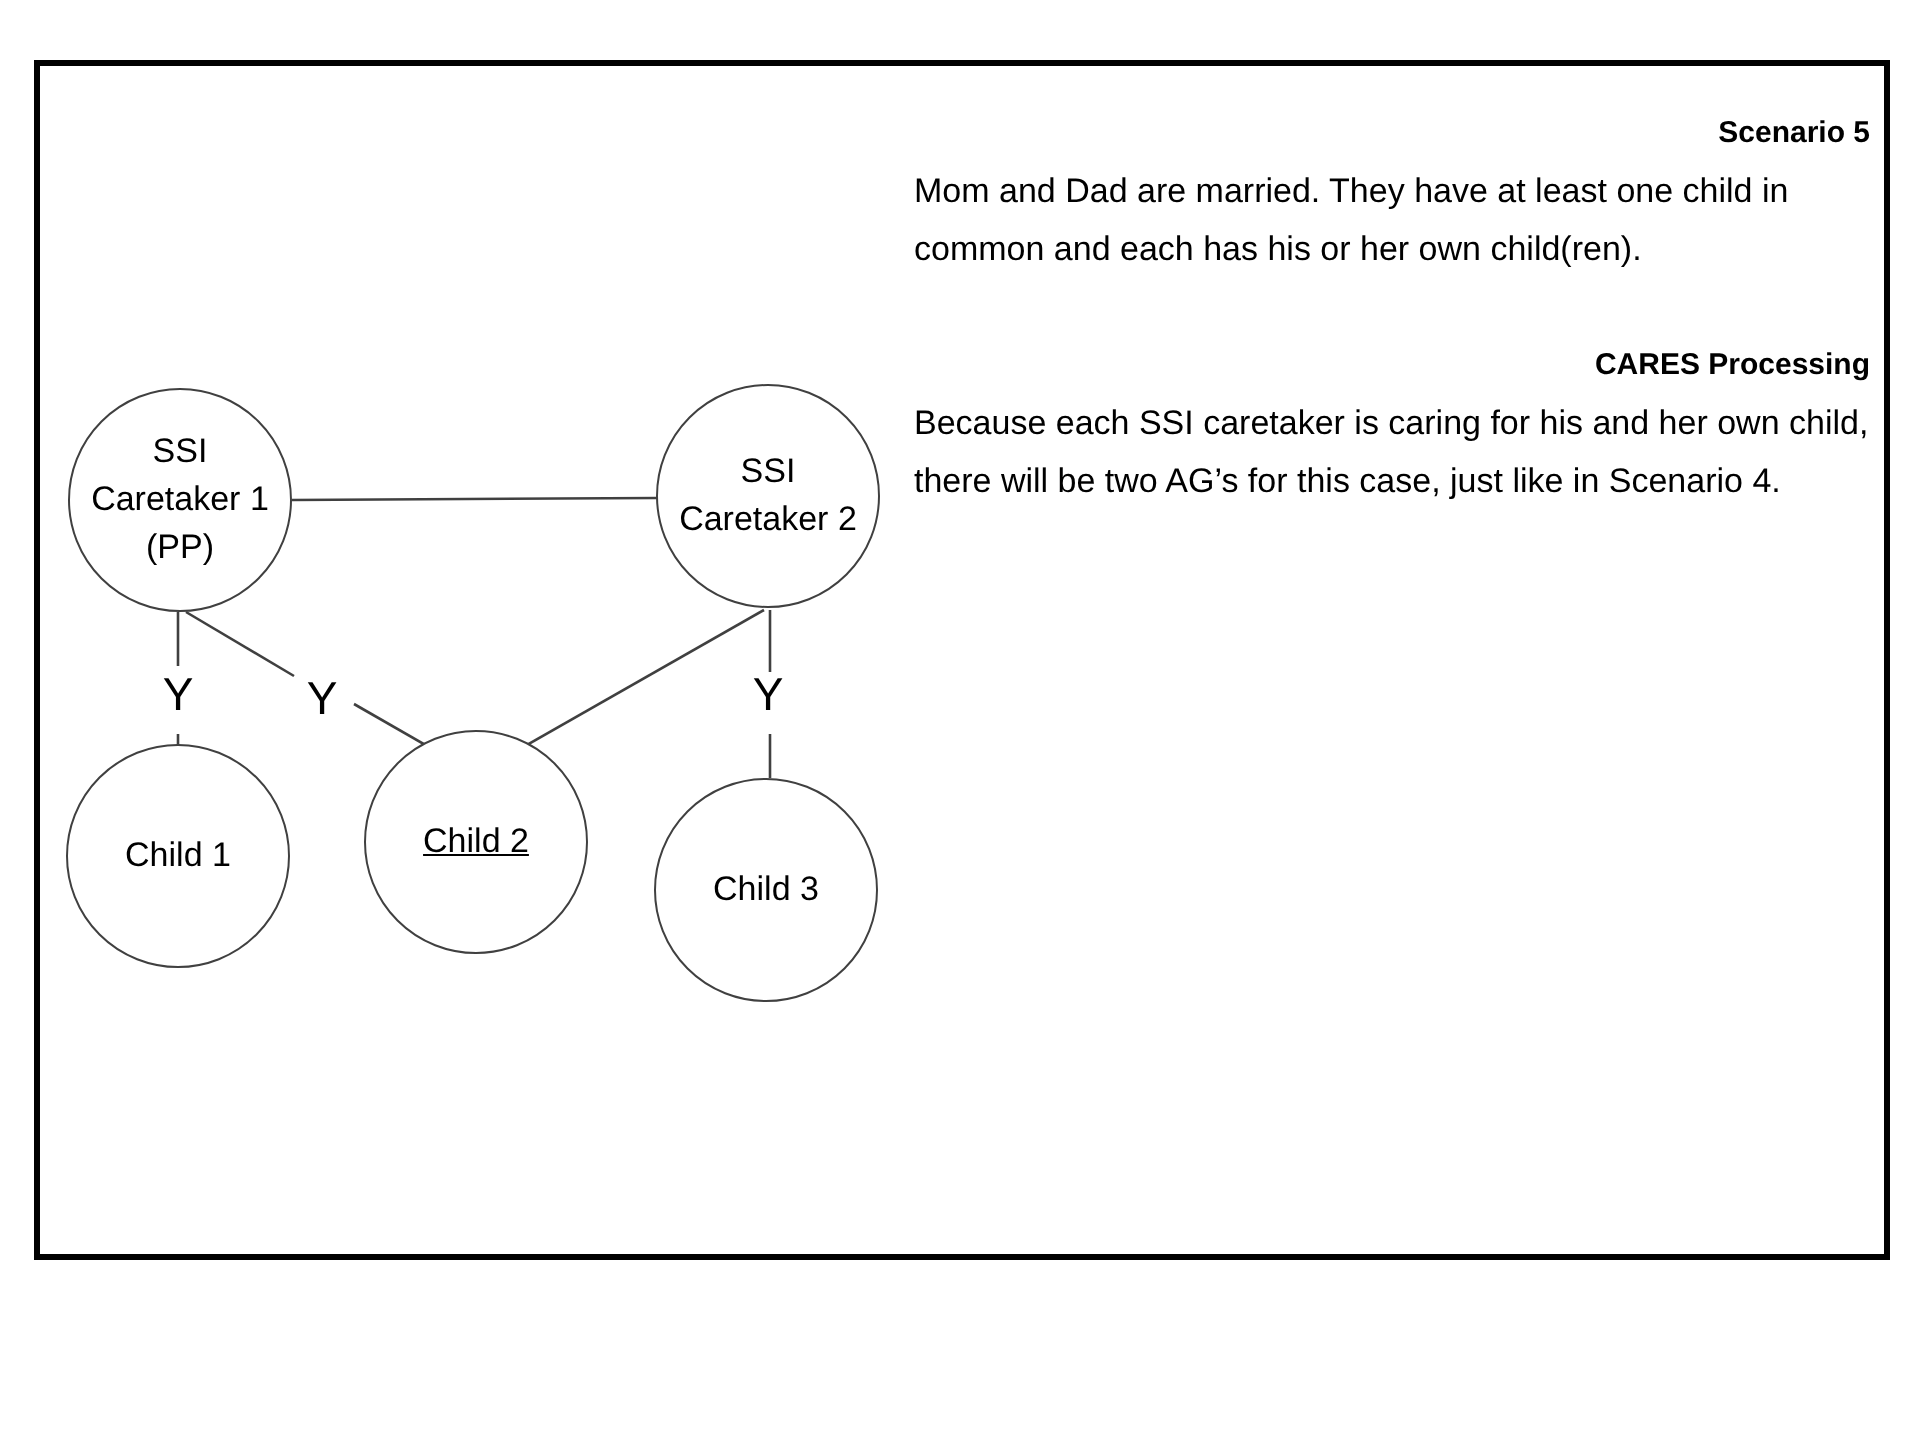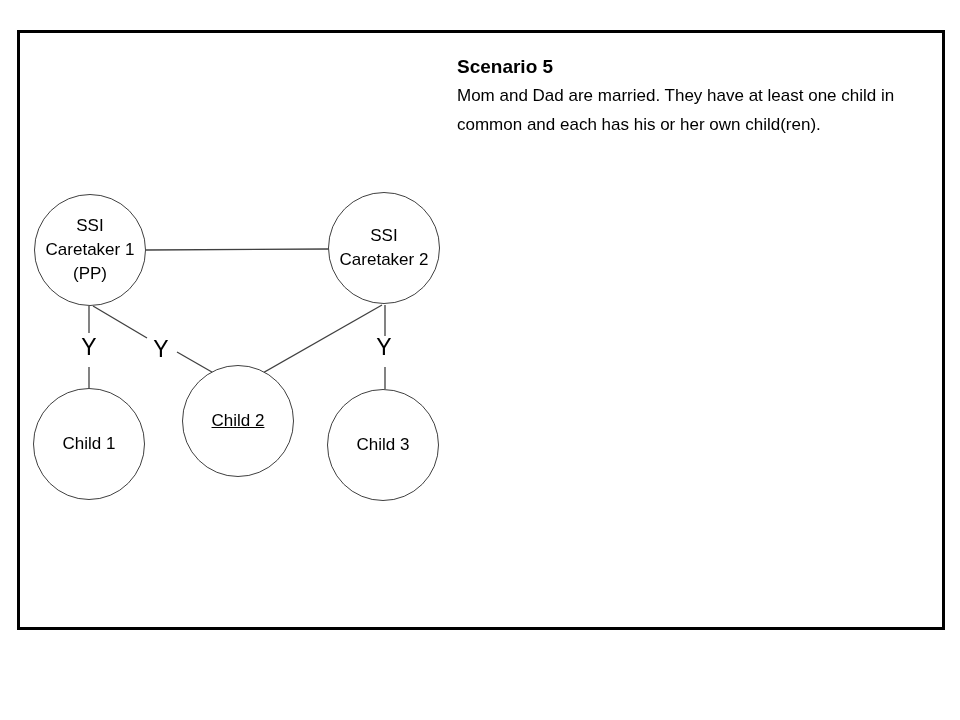--- a/index.html
+++ b/index.html
@@ -47,21 +47,21 @@
     display: flex;
     align-items: center;
     justify-content: center;
     text-align: center;
     font-size: 17px;
     line-height: 24px;
     white-space: pre-line;
   }
   .node-c1 { left: 34px;  top: 194px; }
   .node-c2 { left: 328px; top: 192px; }
-  .node-ch1 { left: 33px;  top: 388px; }
+  .node-ch1 { left: 33px;  top: 372px; }
   .node-ch2 { left: 182px; top: 365px; text-decoration: underline; }
   .node-ch3 { left: 327px; top: 389px; text-align: right; }
   .edge-label {
     position: absolute;
     font-size: 23px;
     line-height: 24px;
     font-weight: 400;
     transform: translateX(-50%);
   }
   .y1 { left: 89px;  top: 335px; }
@@ -72,23 +72,24 @@
     left: 457px;
     top: 52px;
     width: 478px;
     font-size: 21px;
     line-height: 29px;
   }
   .section { margin: 0 0 29px 0; }
   .section:last-child { margin-bottom: 0; }
   .section h3 {
     margin: 0;
-    font-size: 19px;
+    font-size: 15px;
     line-height: 29px;
     font-weight: bold;
+    text-align: right;
   }
   .section p {
     margin: 0;
     font-size: 17px;
     line-height: 29px;
   }
 </style>
 </head>
 <body>
 
@@ -130,15 +131,19 @@
   <span class="edge-label y1">Y</span>
   <span class="edge-label y2">Y</span>
   <span class="edge-label y3">Y</span>
 
   <div class="text-panel">
     <div class="section">
       <h3>Scenario 5</h3>
       <p>Mom and Dad are married. They have at least one child in common and each has his or her own child(ren).</p>
     </div>
     <div class="section">
+      <h3>CARES Processing</h3>
+      <p>Because each SSI caretaker is caring for his and her own child, there will be two AG’s for this case, just like in Scenario 4.</p>
+    </div>
+    <div class="section">
     </div>
   </div>
 </div>
 
 </body></html>

